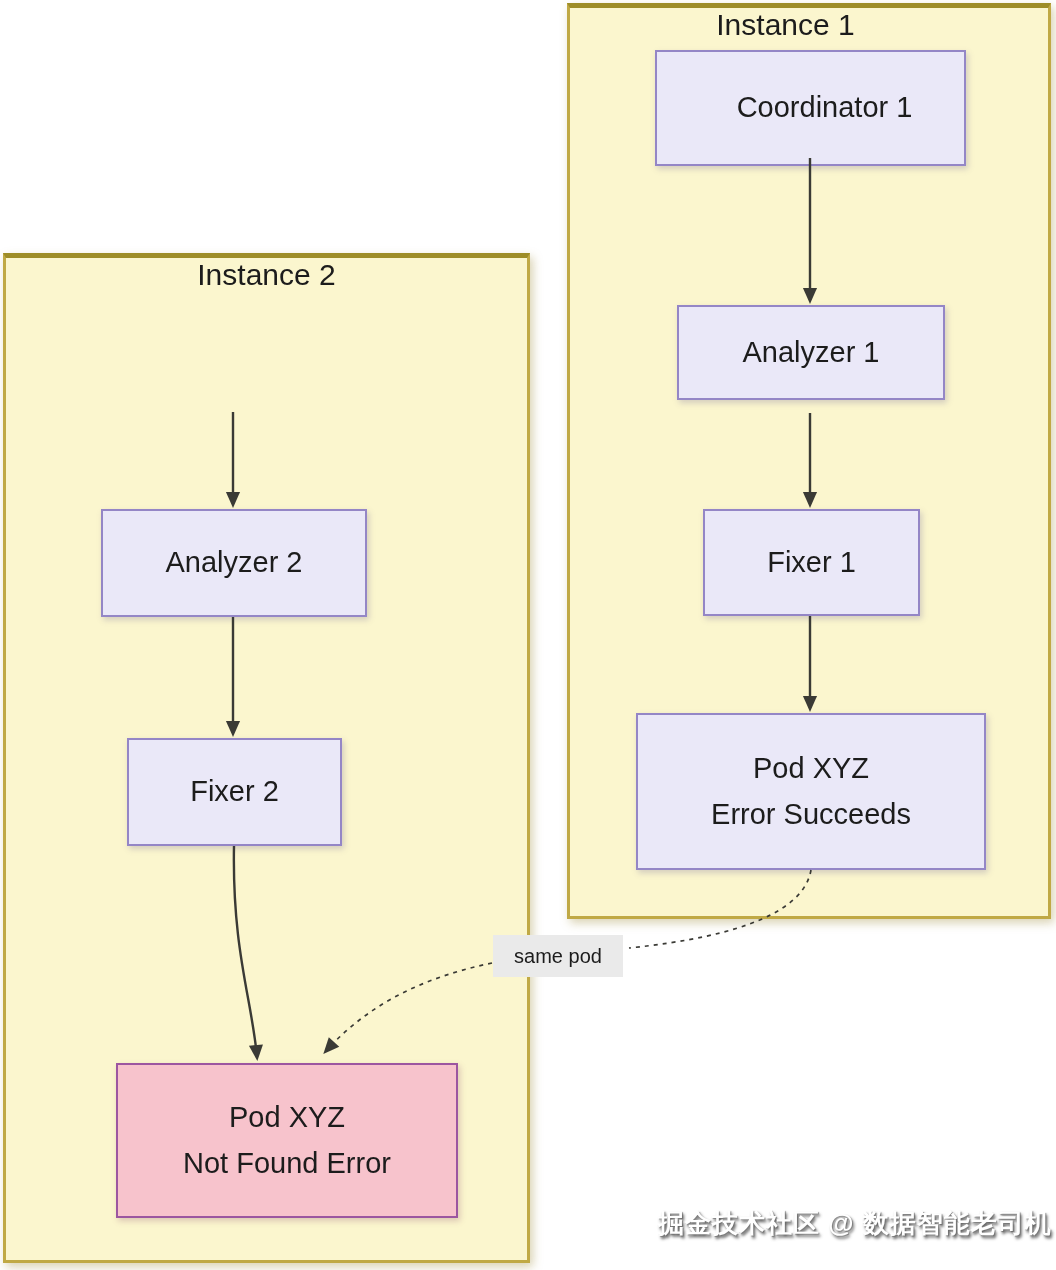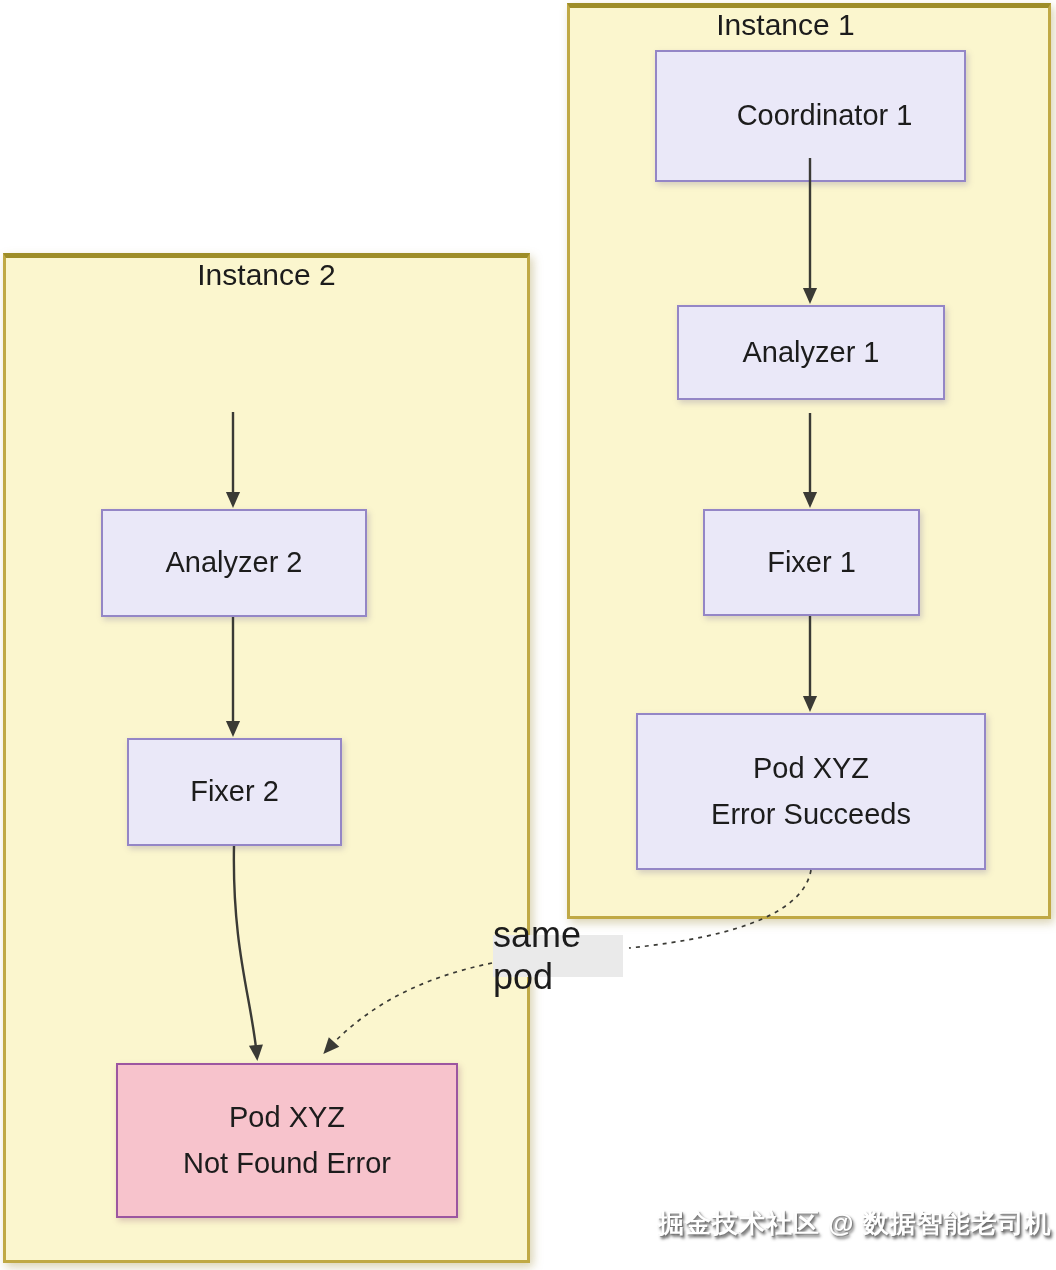--- a/index.html
+++ b/index.html
@@ -61,39 +61,39 @@
     pointer-events:none;
   }
   .edge{stroke:var(--arrow);fill:none;stroke-width:2.4;}
   .edge.dashed{stroke-width:1.7;stroke-dasharray:4 5;}
   .edge-label{
     position:absolute;
     left:493px;top:935px;
     width:130px;height:42px;
     background:var(--edge-label-bg);
     display:flex;align-items:center;justify-content:center;
-    font-size:36px;
+    font-size:20px;
     z-index:4;
   }
   .watermark{
     position:absolute;
     left:658px;top:1206px;
     font-size:26px;
     font-weight:bold;
     letter-spacing:1px;
     color:#ffffff;
     text-shadow:2px 3px 3px rgba(90,90,90,0.9), 1px 1px 1px rgba(120,120,120,0.8);
     z-index:5;
     white-space:nowrap;
   }
 
   
   #inst1{left:567px;top:3px;width:484px;height:916px;}
   #inst1-title{left:567px;top:8px;width:437px;}
-  #n-c1{left:655px;top:50px;width:311px;height:132px;padding-left:28px;}
+  #n-c1{left:655px;top:50px;width:311px;height:116px;padding-left:28px;}
   #n-a1{left:677px;top:305px;width:268px;height:95px;}
   #n-f1{left:703px;top:509px;width:217px;height:107px;}
   #n-p1{left:636px;top:713px;width:350px;height:157px;}
 
   
   #inst2{left:3px;top:253px;width:527px;height:1010px;}
   #inst2-title{left:3px;top:258px;width:527px;}
   #n-c2{left:78px;top:303px;width:310px;height:109px;}
   #n-a2{left:101px;top:509px;width:266px;height:108px;}
   #n-f2{left:127px;top:738px;width:215px;height:108px;}

